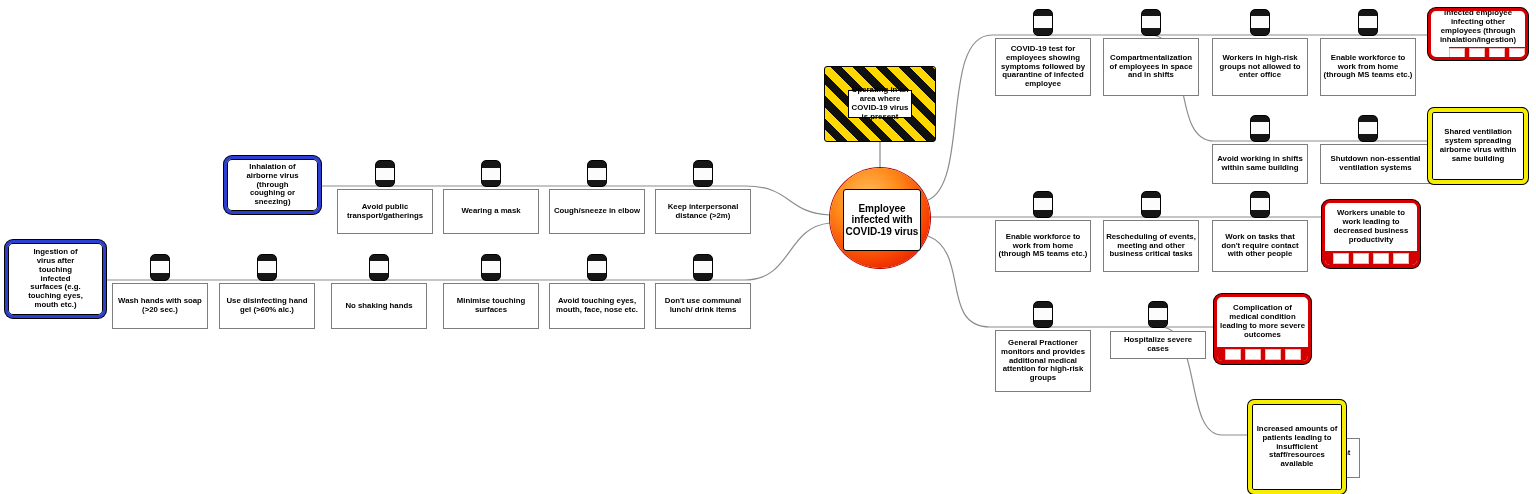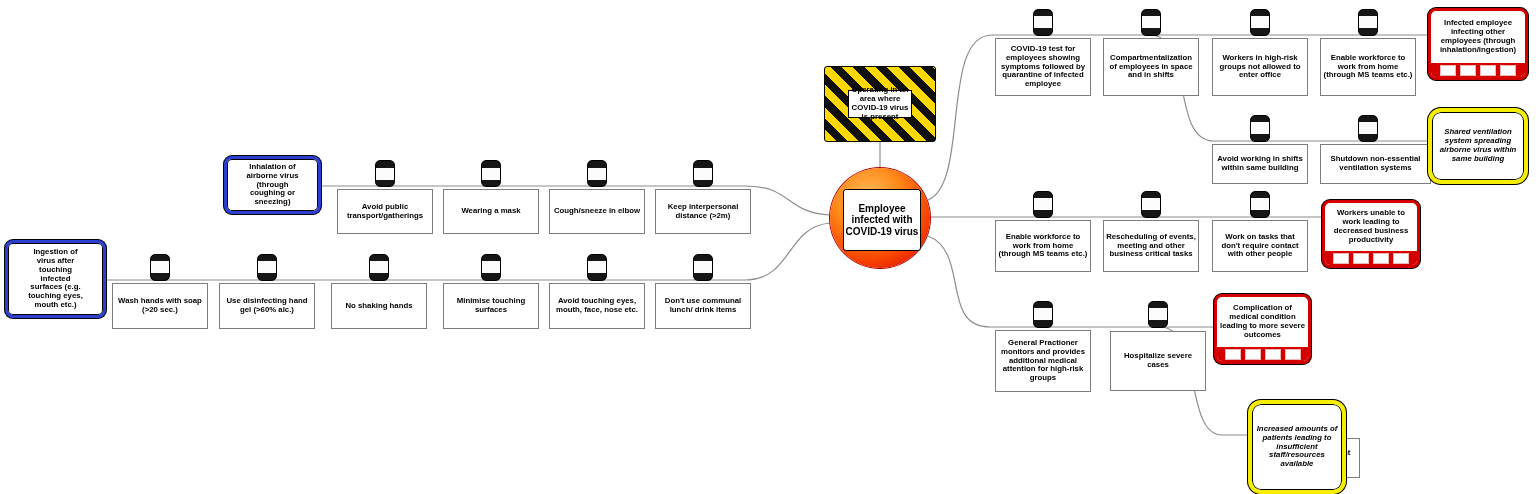--- a/index.html
+++ b/index.html
@@ -9,21 +9,21 @@
   }
   svg.wires { position:absolute; left:0; top:0; }
 
   .node {
     position:absolute; box-sizing:border-box; background:#ffffff; color:#000;
     display:flex; align-items:center; justify-content:center; text-align:center;
     font-weight:bold; font-size:7.8px; line-height:1.15;
   }
   .plain  { border:1px solid #7d7d7d; padding:1px 2px; }
   .threat { border:3px solid #2b3fd0; border-radius:8px; box-shadow:0 0 0 1px #000, inset 0 0 0 1px #000; padding:17px; }
-  .yellow { border:4px solid #f5ee00; border-radius:13px; box-shadow:0 0 0 1px #000, inset 0 0 0 1px #000; padding:2px;font-style:italic; }
+  .yellow { border:4px solid #f5ee00; border-radius:6px; box-shadow:0 0 0 1px #000, inset 0 0 0 1px #000; padding:2px; }
   .red    { border:3px solid #d40000; border-radius:8px; box-shadow:0 0 0 1px #000; padding:0;
             flex-direction:column; align-items:stretch; overflow:hidden; }
   .red .ctext { flex:1; display:flex; align-items:center; justify-content:center; padding:2px 3px; }
   .red .cind  { height:14px; background:#d40000; display:flex; align-items:center; justify-content:center; gap:4px; flex:0 0 auto; }
   .cind i { display:block; width:14px; height:9px; background:#ffffff; border:1px solid #f2b8b8; }
 
   .hazard {
     position:absolute; box-sizing:border-box; padding:23px;
     background:repeating-linear-gradient(45deg, #ffd800 0 8px, #101010 8px 16px);
     border:1px solid #000; border-radius:3px; display:flex;
@@ -100,21 +100,21 @@
   <div class="node plain" style="left:655px; top:283px; width:96px; height:46px;">Don't use communal lunch/ drink items</div>
 
   <div class="bicon" style="left:1033px; top:9px;"></div>
   <div class="bicon" style="left:1141px; top:9px;"></div>
   <div class="bicon" style="left:1250px; top:9px;"></div>
   <div class="bicon" style="left:1358px; top:9px;"></div>
   <div class="node plain" style="left:995px; top:38px; width:96px; height:58px;">COVID-19 test for employees showing symptoms followed by quarantine of infected employee</div>
   <div class="node plain" style="left:1103px; top:38px; width:96px; height:58px;">Compartmentalization of employees in space and in shifts</div>
   <div class="node plain" style="left:1212px; top:38px; width:96px; height:58px;">Workers in high-risk groups not allowed to enter office</div>
   <div class="node plain" style="left:1320px; top:38px; width:96px; height:58px;">Enable workforce to work from home (through MS teams etc.)</div>
-  <div class="node red" style="left:1428px; top:8px; width:100px; height:72px;">
+  <div class="node red" style="left:1428px; top:8px; width:100px; height:52px;align-items:flex-end;">
     <div class="ctext">Infected employee infecting other employees (through inhalation/ingestion)</div>
     <div class="cind">
         <i></i>
         <i></i>
         <i></i>
         <i></i>
       </div>
   </div>
 
   <div class="bicon" style="left:1250px; top:115px;"></div>
@@ -135,21 +135,21 @@
         <i></i>
         <i></i>
         <i></i>
         <i></i>
       </div>
   </div>
 
   <div class="bicon" style="left:1033px; top:301px;"></div>
   <div class="bicon" style="left:1148px; top:301px;"></div>
   <div class="node plain" style="left:995px; top:330px; width:96px; height:62px;">General Practioner monitors and provides additional medical attention for high-risk groups</div>
-  <div class="node plain" style="left:1110px; top:331px; width:96px; height:60px;">Hospitalize severe cases</div>
+  <div class="node plain" style="left:1110px; top:331px; width:96px; height:28px;">Hospitalize severe cases</div>
   <div class="node red" style="left:1214px; top:294px; width:97px; height:70px;">
     <div class="ctext">Complication of medical condition leading to more severe outcomes</div>
     <div class="cind">
         <i></i>
         <i></i>
         <i></i>
         <i></i>
       </div>
   </div>
 

